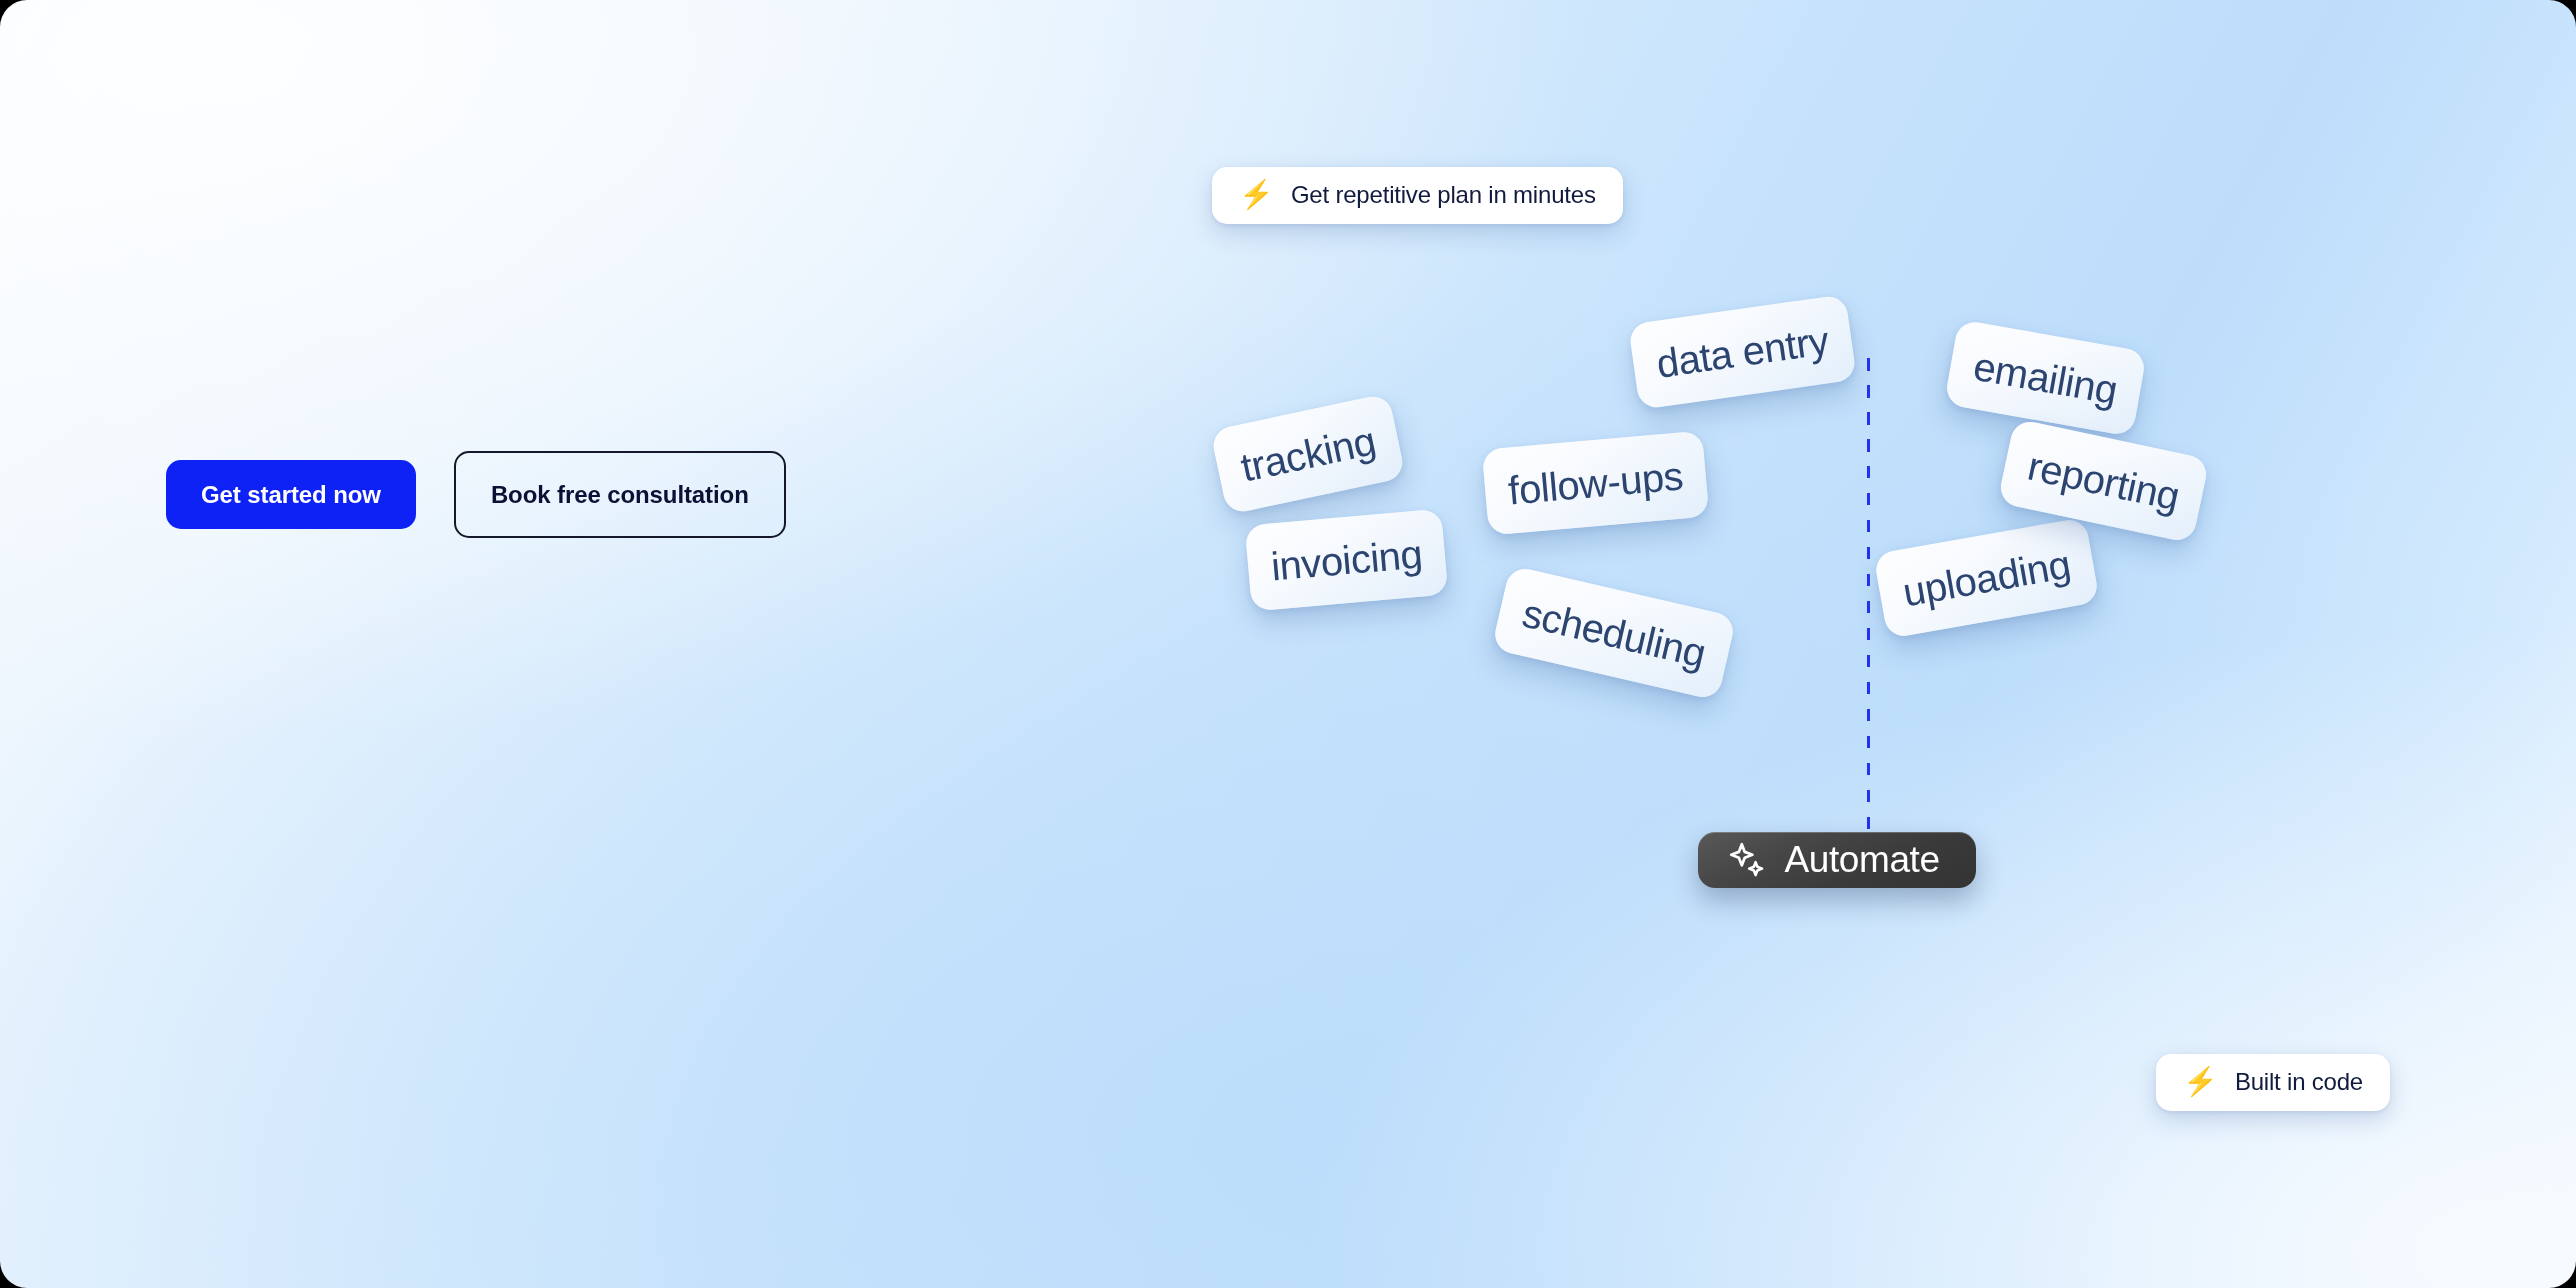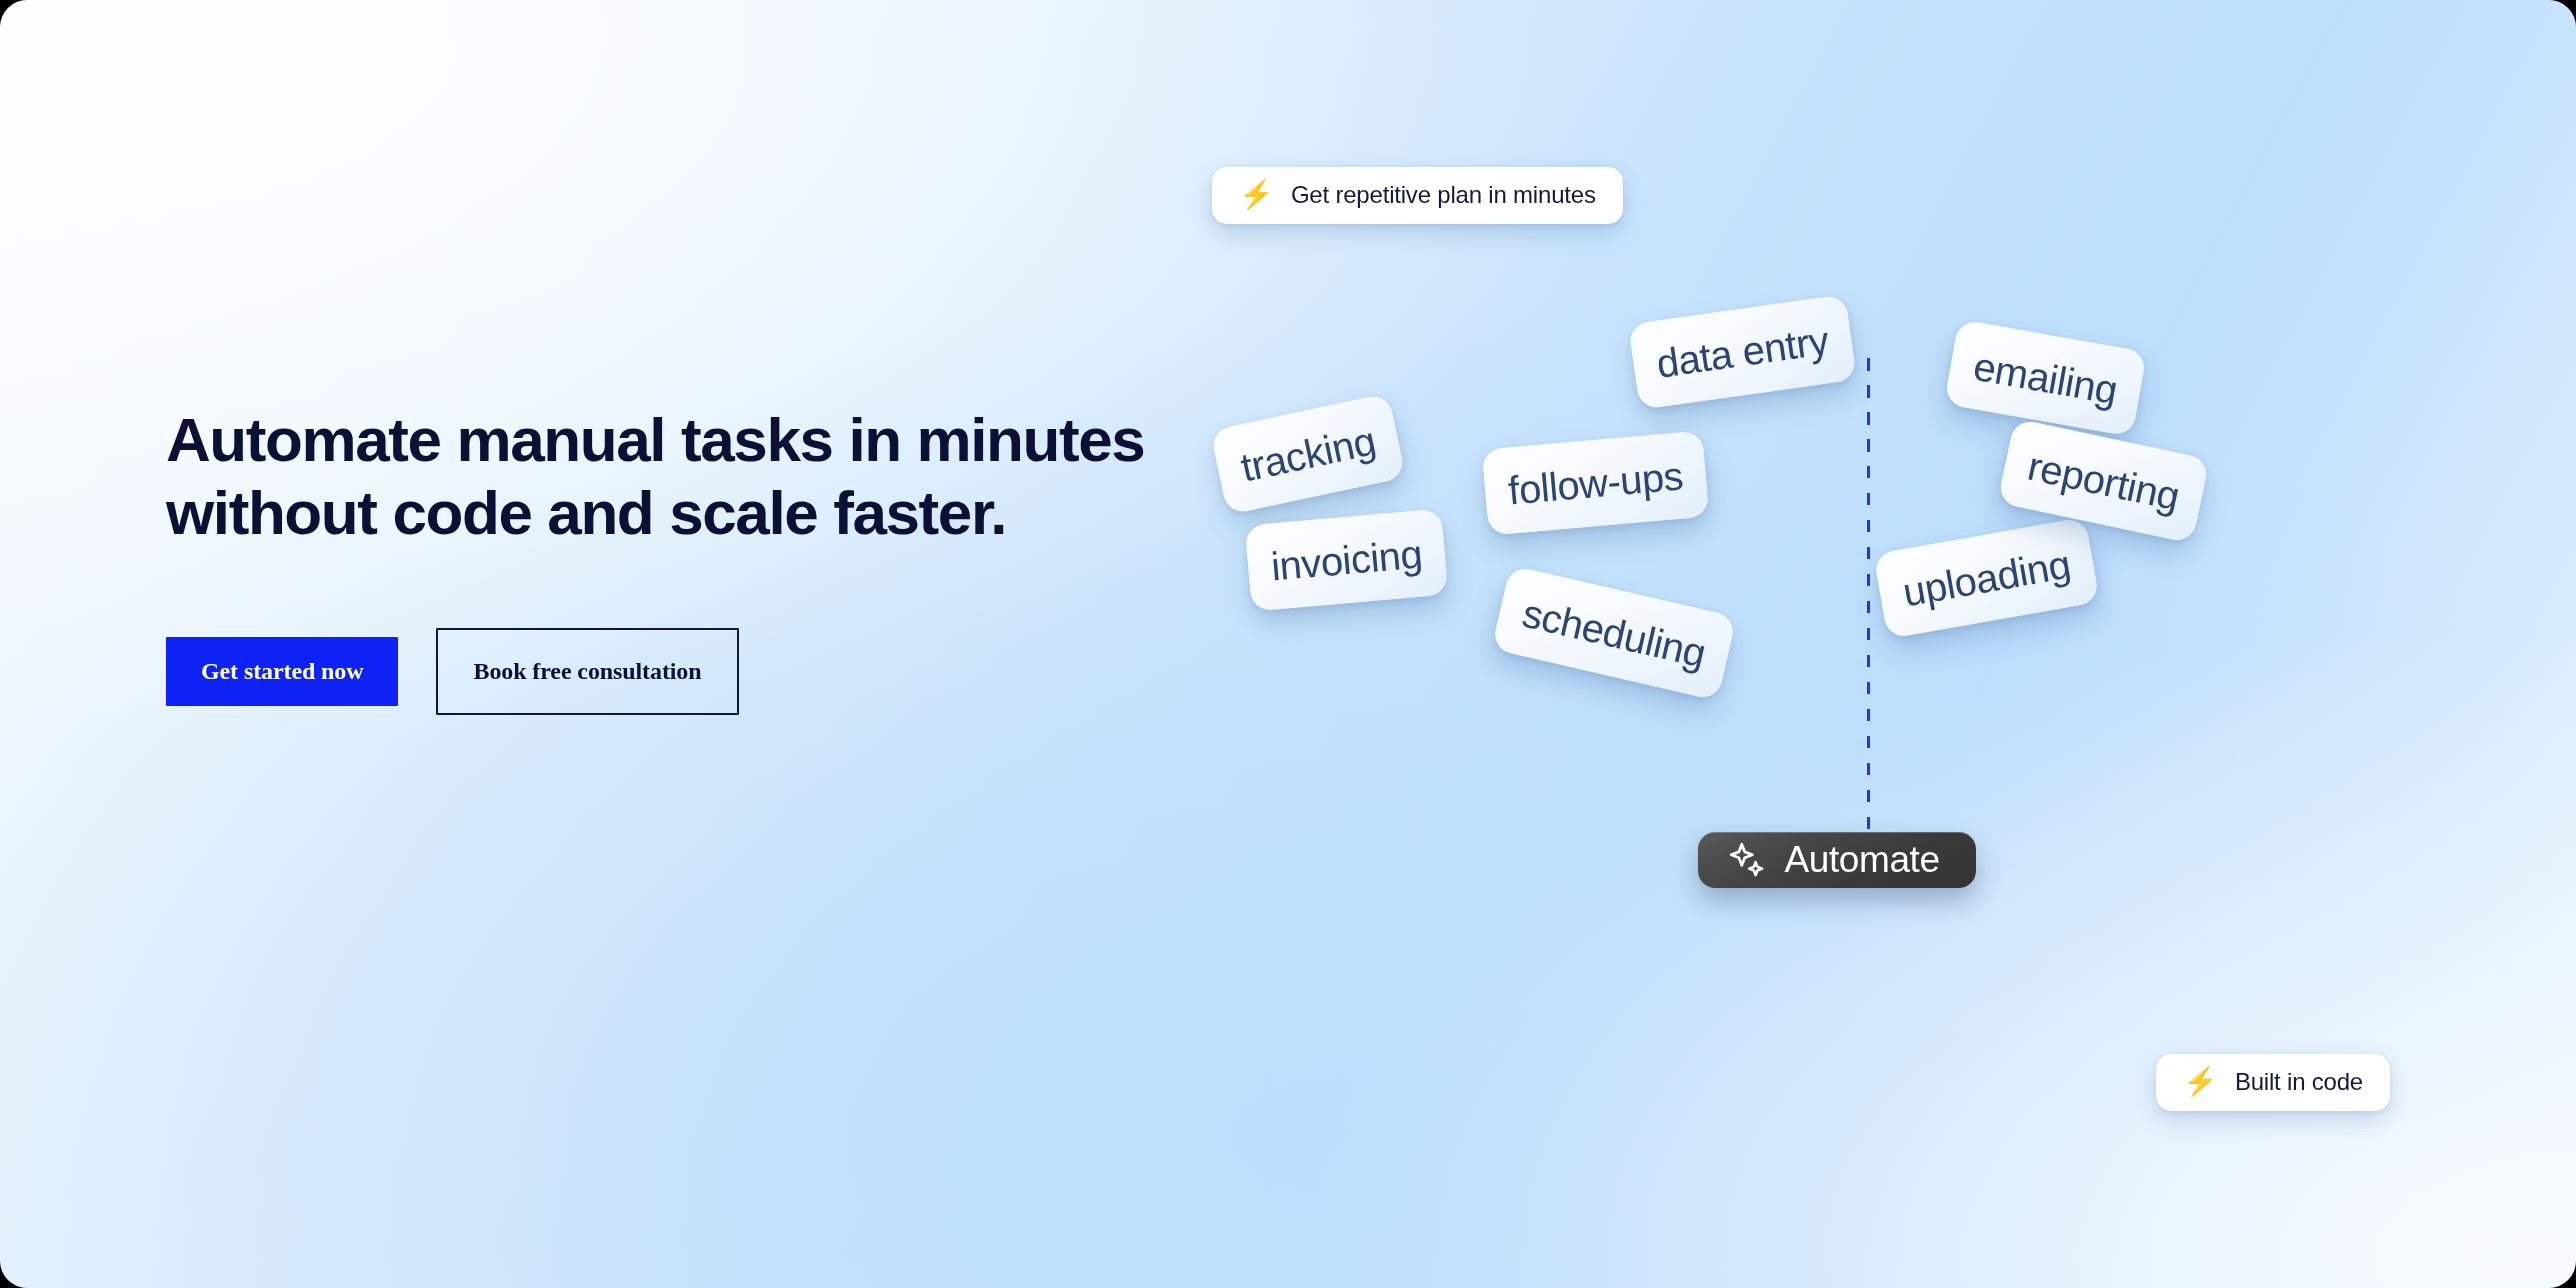--- a/index.html
+++ b/index.html
@@ -49,31 +49,30 @@
   }
 
   .cta-row {
     margin-top:47px;
     display:flex;
     align-items:center;
     gap:38px;
   }
 
   .btn {
-    font-family:Liberation Serif, serif;
+    font-family:Liberation Sans, sans-serif;
     font-size:24px;
     font-weight:700;
     letter-spacing:-0.1px;
-    border-radius:1px;
+    border-radius:15px;
     cursor:pointer;
     display:inline-flex;
     align-items:center;
     justify-content:center;
     white-space:nowrap;
-    margin-top:32px;
   }
 
   .btn-primary {
     background:#0F22F5;
     color:#FFFFFF;
     border:none;
     height:69px;
     padding:0 35px;
   }
 
@@ -180,21 +179,20 @@
   }
   .sparkle-icon { width:39px; height:39px; display:block; }
 </style>
 </head>
 <body>
 
 <div class="hero">
 
   <div class="left">
 
-    <h1 class="headline">Automate manual tasks in minutes without code and scale faster.</h1>
 
 
     <div class="cta-row">
       <button class="btn btn-primary">Get started now</button>
       <button class="btn btn-secondary">Book free consultation</button>
     </div>
   </div>
 
   <div class="visual">
 

